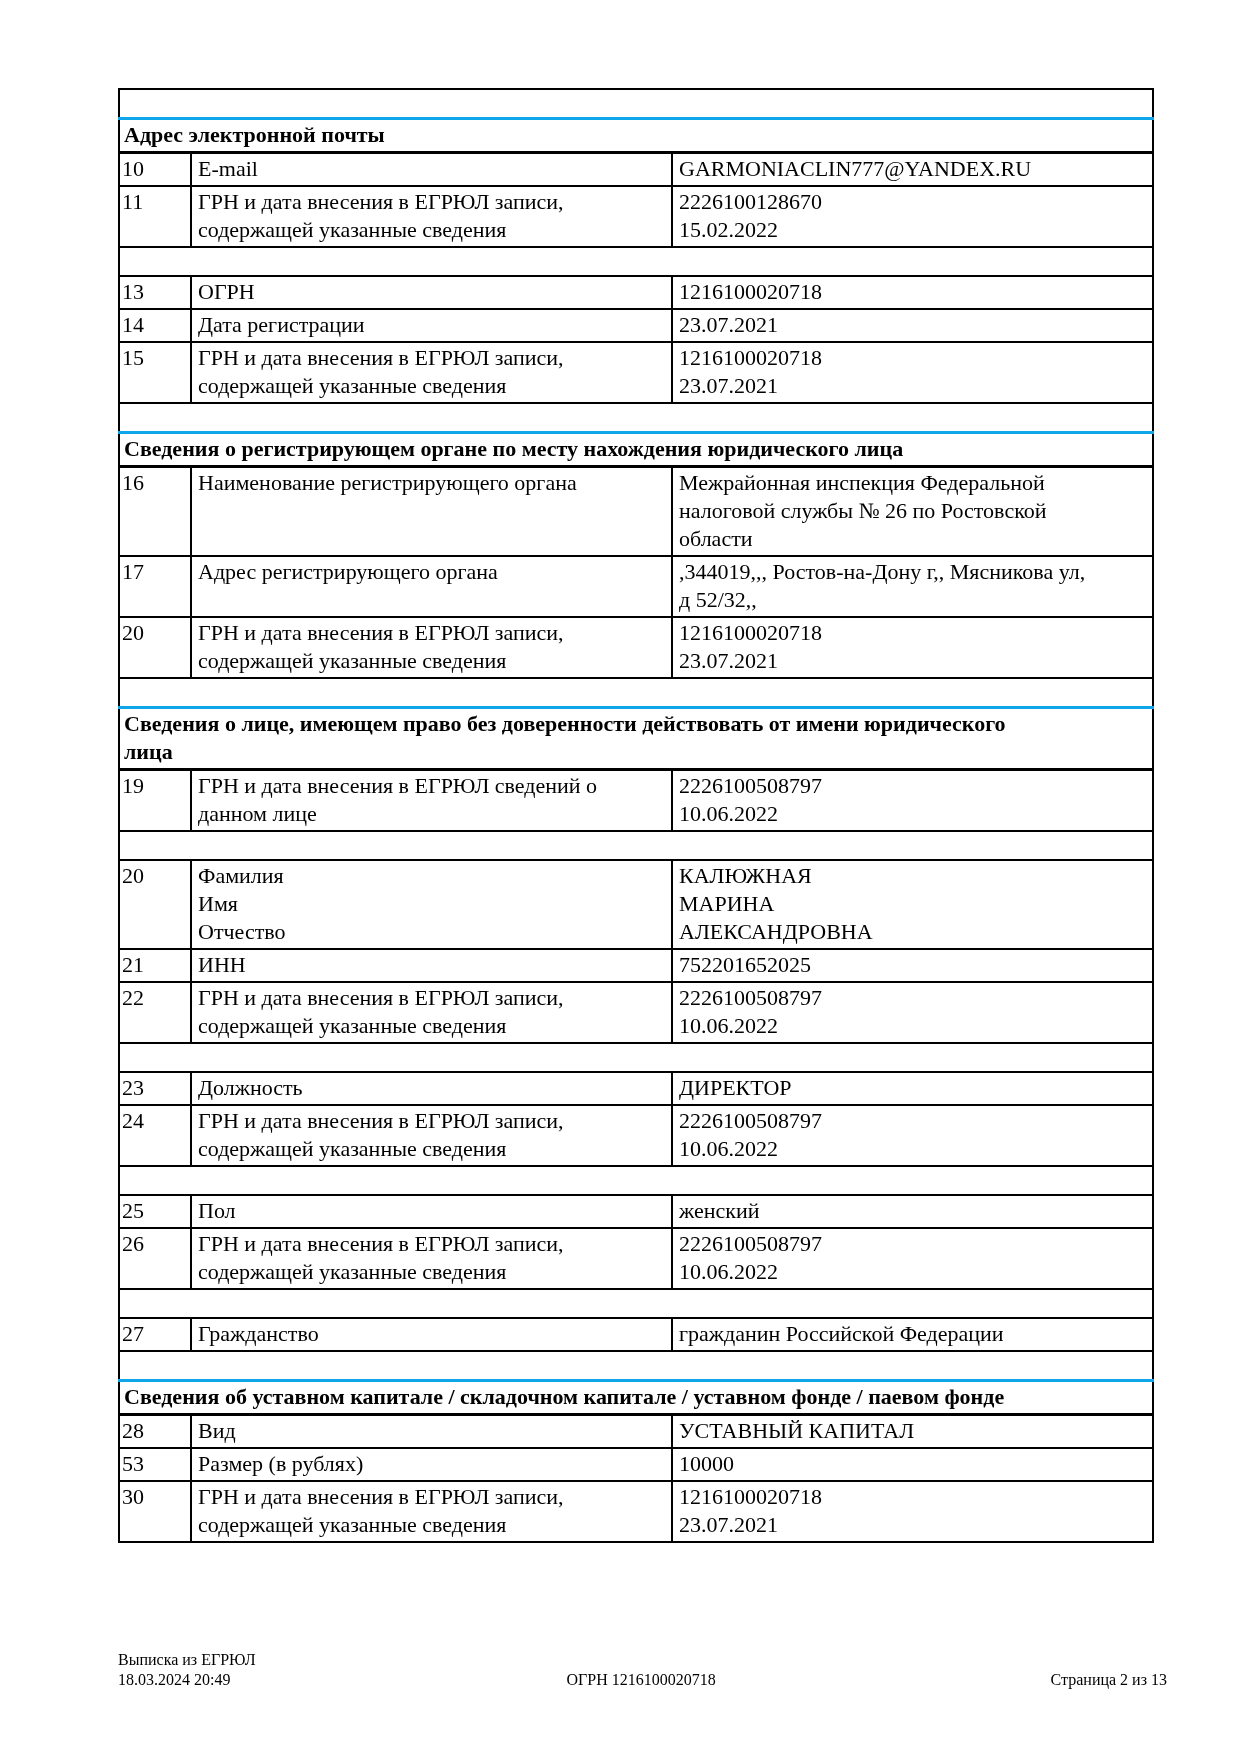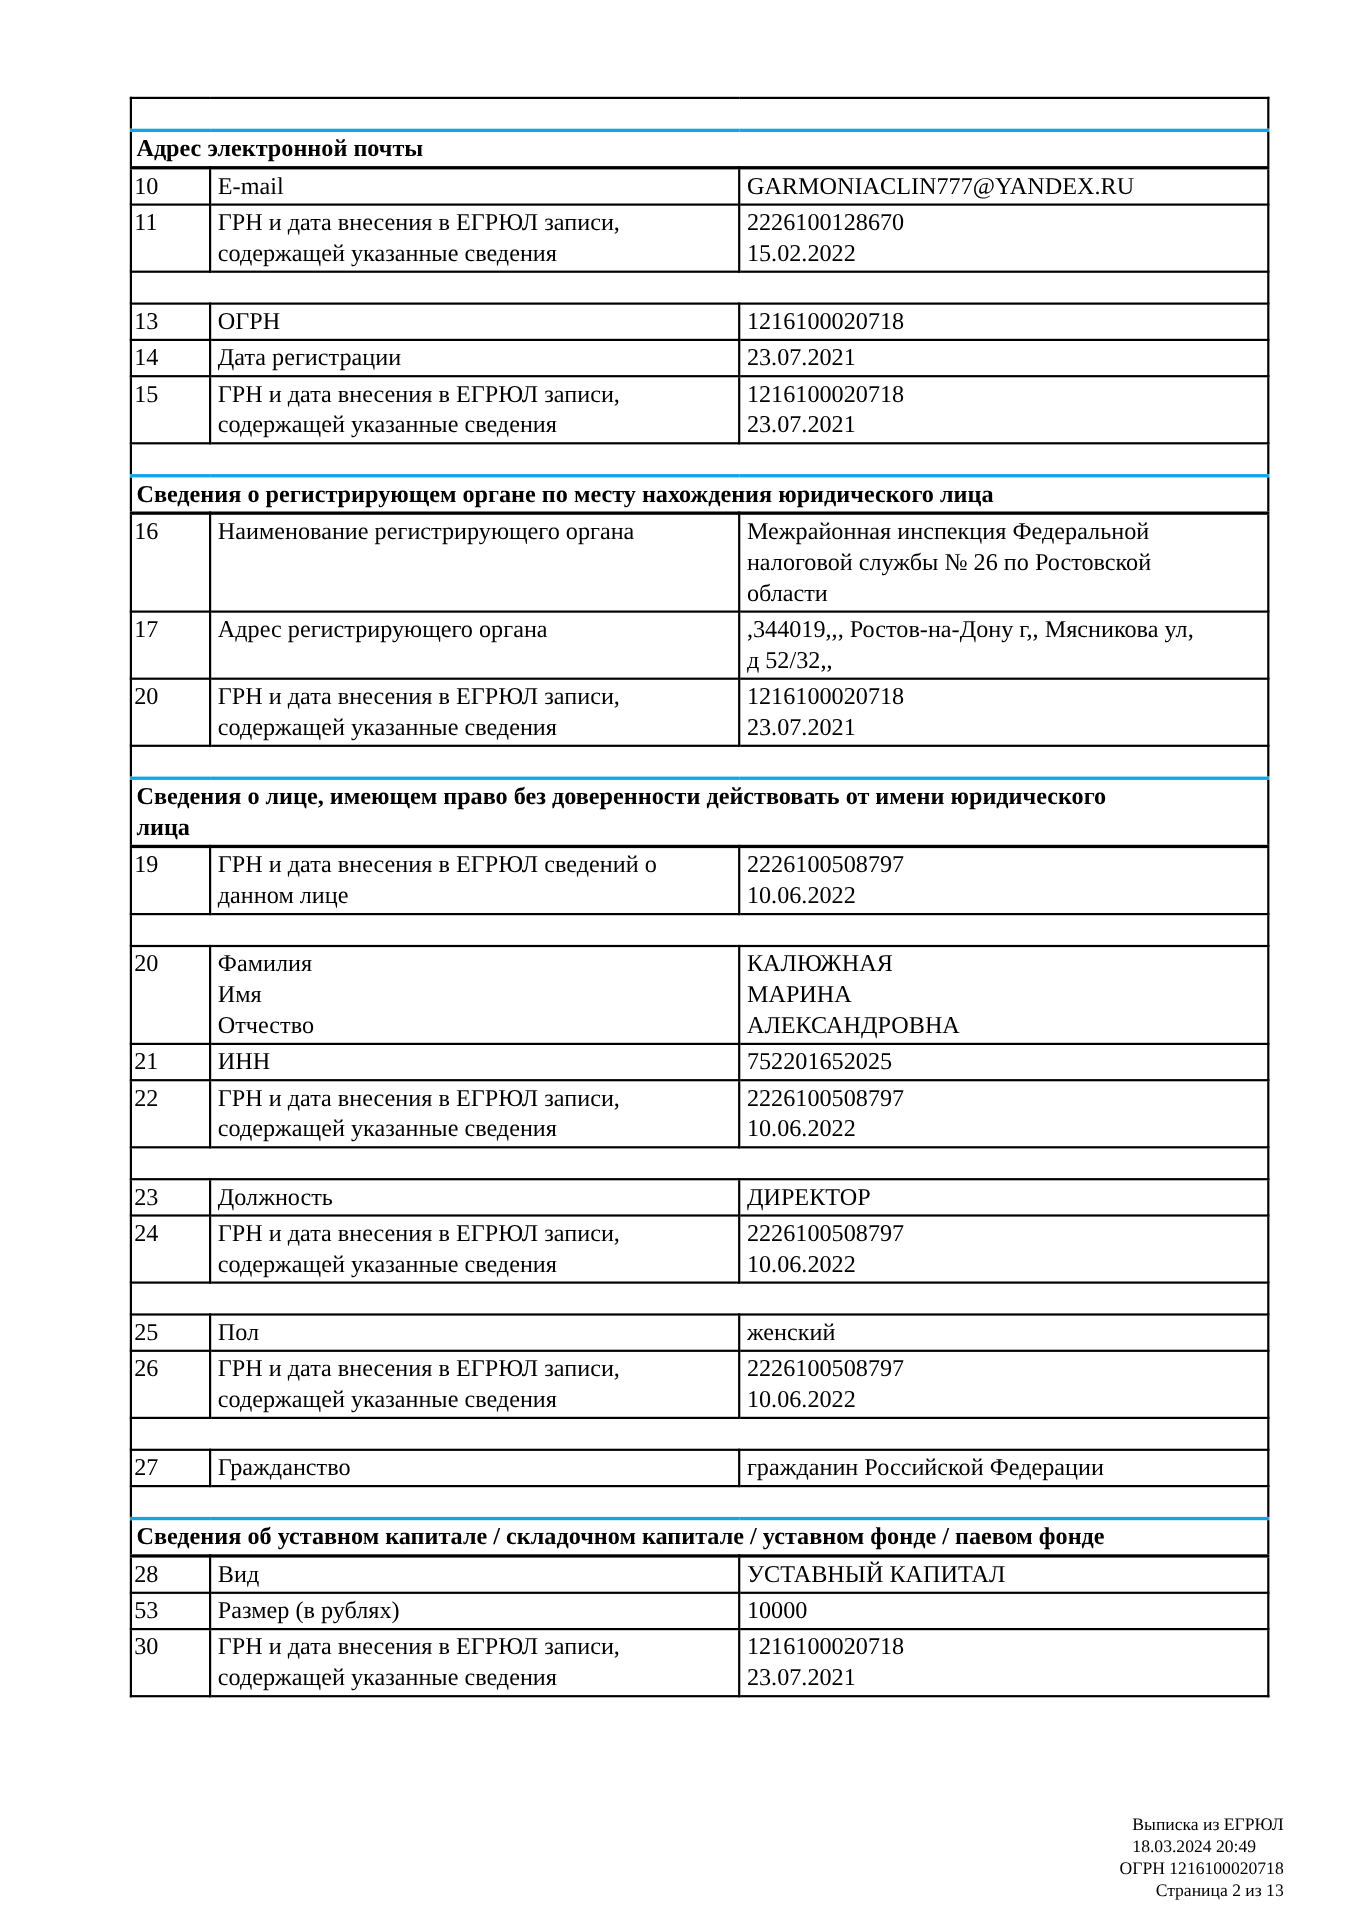--- a/index.html
+++ b/index.html
@@ -55,21 +55,20 @@
   .footer {
     position: absolute;
     left: 118px;
     right: 73px;
     top: 1650px;
     display: flex;
     justify-content: space-between;
     align-items: flex-end;
     font-size: 16px;
     line-height: 20px;
-    flex-direction: column;
   }
   .footer-left div { white-space: nowrap; }
   .footer-center   { white-space: nowrap; }
   .footer-right    { white-space: nowrap; text-align: right; margin-left: 24px; }
 </style>
 </head>
 <body>
 
 <div class="page">
 

